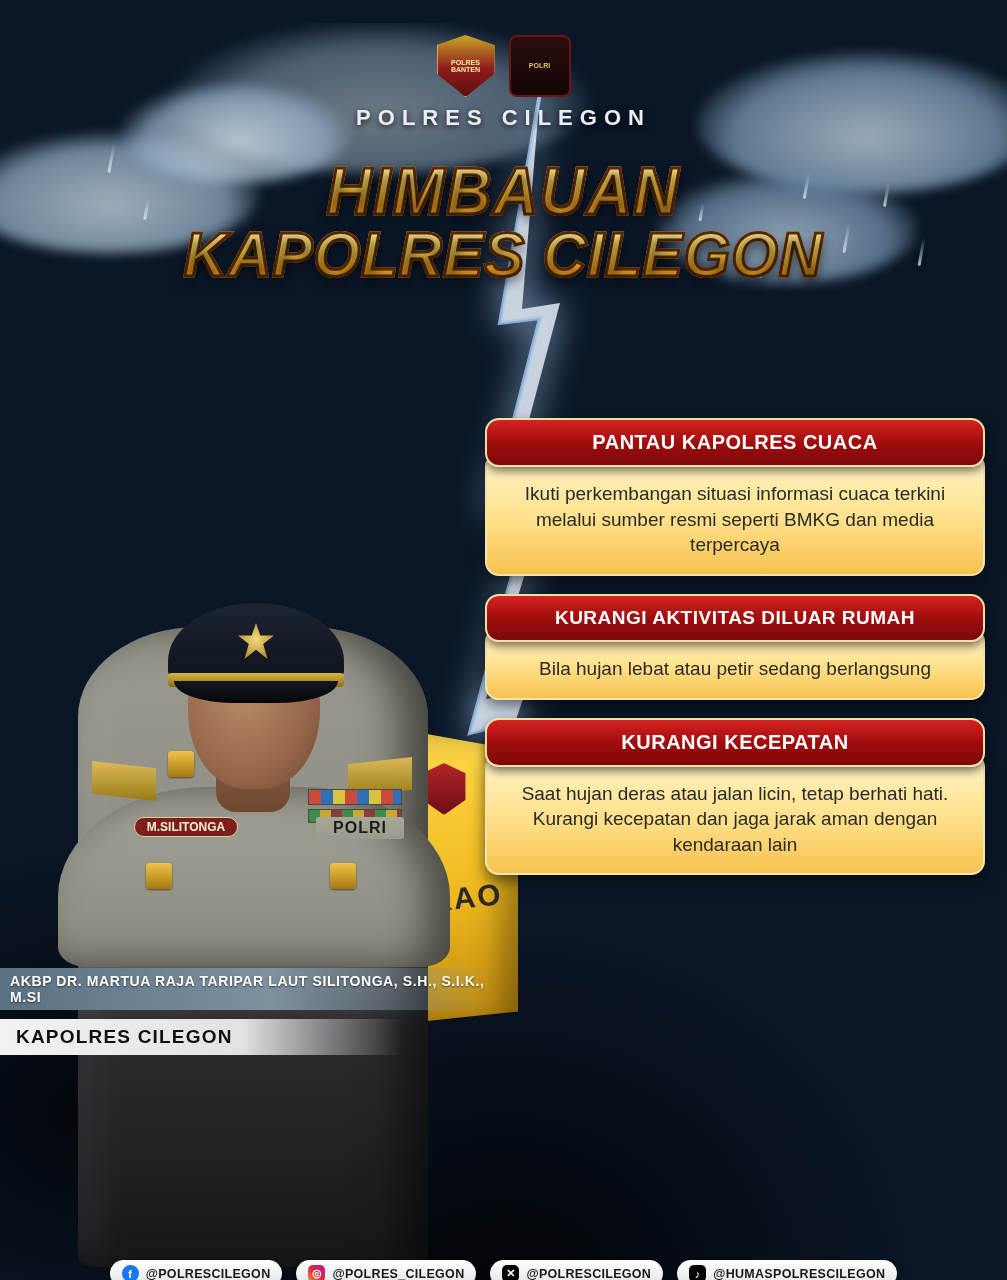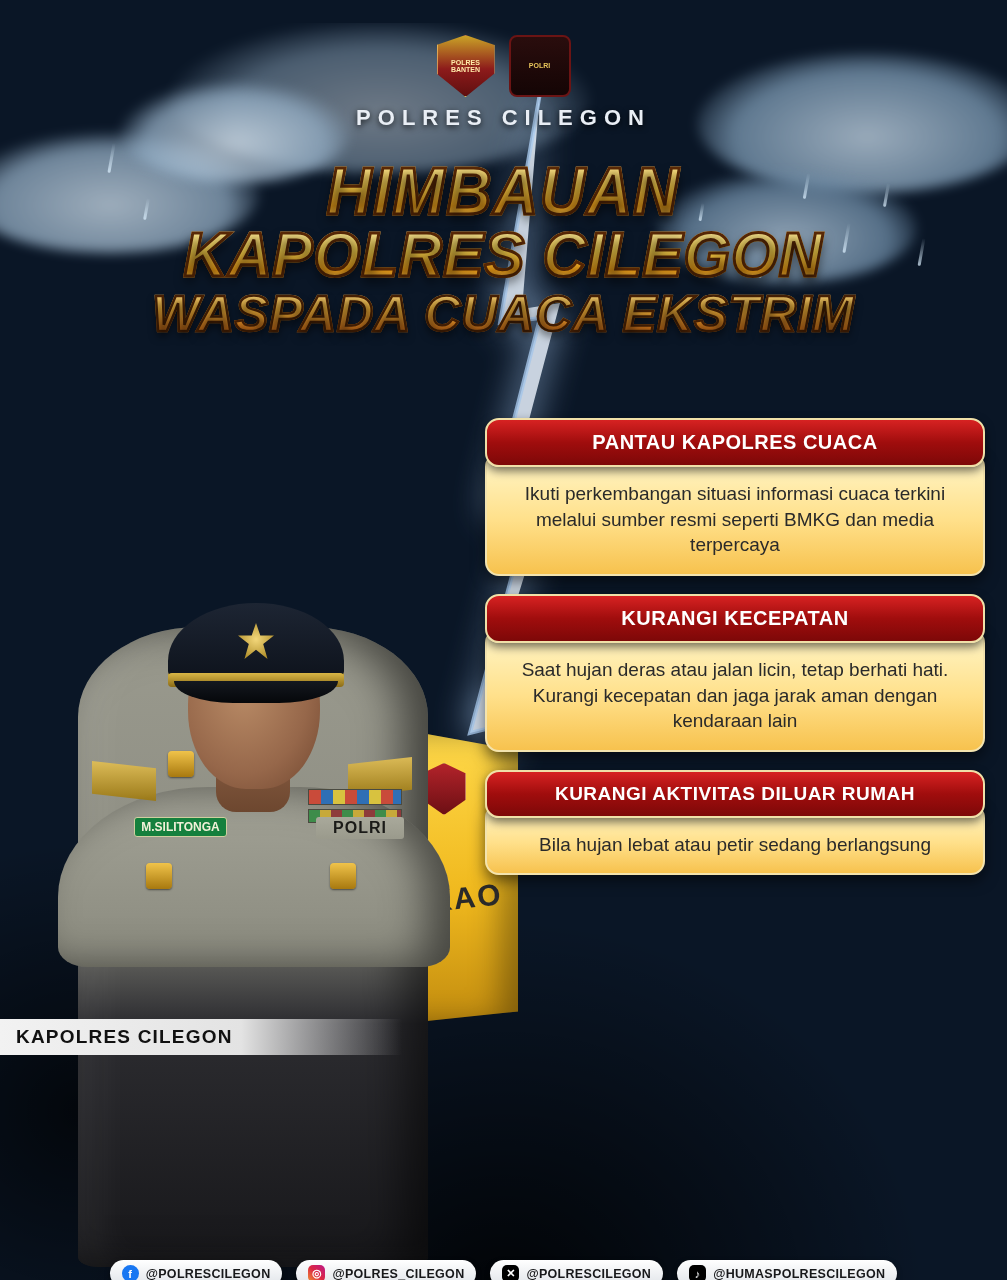--- a/index.html
+++ b/index.html
@@ -127,22 +127,22 @@
     background: linear-gradient(180deg,#1d2533 0%, #0e131c 100%);
     border-radius: 88px 88px 12px 12px / 58px 58px 8px 8px;
     box-shadow: 0 3px 0 #b8962f; }
   .cap-band { position:absolute; left: 150px; bottom: 580px; width: 176px; height: 14px;
     background: linear-gradient(180deg,#d8b646,#8c6c16); border-radius: 4px; }
   .cap-visor { position:absolute; left: 156px; bottom: 564px; width: 164px; height: 22px;
     background: linear-gradient(180deg,#14181f,#05070a); border-radius: 0 0 70px 70px / 0 0 26px 26px; }
   .cap-emblem { position:absolute; left: 220px; bottom: 608px; width: 36px; height: 36px;
     background: radial-gradient(circle at 50% 45%, #f3d77a, #9d7a14);
     clip-path: polygon(50% 0%, 62% 35%, 100% 35%, 70% 58%, 82% 100%, 50% 74%, 18% 100%, 30% 58%, 0% 35%, 38% 35%);}
-  .nametag { position:absolute; left: 116px; bottom: 430px; width: 93px; height: 20px;
-    background:#15803d; border:1px solid #cfcfa0; border-radius:3px;
+  .nametag { position:absolute; left: 116px; bottom: 430px; width: 104px; height: 20px;
+    background:#7f1d1d; border:1px solid #cfcfa0; border-radius:10px;
     color:#f1f1d8; font-size:12px; font-weight:bold; display:flex; align-items:center; justify-content:center;}
   .polri-tag { position:absolute; left: 298px; bottom: 428px; width: 88px; height: 22px;
     color:#1b1b18; font-size:16px; font-weight:bold; letter-spacing:1px; display:flex; align-items:center; justify-content:center;
     background: linear-gradient(180deg,#a9a99b,#9a9a8c); border-radius:3px;}
   .medal { position:absolute; width: 26px; height: 26px; border-radius: 4px;
     background: linear-gradient(180deg,#f0c34a,#a8790f); box-shadow: 0 1px 2px rgba(0,0,0,.5); }
   .ribbon-row { position:absolute; left: 290px; bottom: 462px; width: 94px; height: 16px;
     background: repeating-linear-gradient(90deg,#c94b3a 0 12px,#2f6fb5 12px 24px,#d8c23f 24px 36px);
     border:1px solid #4a4a40; }
   .ribbon-row2 { position:absolute; left: 290px; bottom: 444px; width: 94px; height: 14px;
@@ -250,21 +250,20 @@
       <div class="badge-dark">
         <span>POLRI</span>
       </div>
     </div>
     <div class="org-name">POLRES CILEGON</div>
   </div>
 
   <div class="titles">
     <div class="title-1">HIMBAUAN</div>
     <div class="title-2">KAPOLRES CILEGON</div>
-    <div class="title-3">WASPADA CUACA EKSTRIM</div>
   </div>
 
   <div class="officer">
     <div class="flag-cone"></div>
     <div class="flag-badge"></div>
     <div class="flag-text">KAO</div>
     <div class="body-shape"></div>
     <div class="shoulders"></div>
     <div class="neck"></div>
     <div class="head"></div>
@@ -276,40 +275,43 @@
     <div class="rank-r"></div>
     <div class="ribbon-row"></div>
     <div class="ribbon-row2"></div>
     <div class="medal" style="left:128px;bottom:378px;"></div>
     <div class="medal" style="left:312px;bottom:378px;"></div>
     <div class="medal" style="left:150px;bottom:490px;"></div>
     <div class="nametag">M.SILITONGA</div>
     <div class="polri-tag">POLRI</div>
   </div>
 
+  <div class="name-bar">
+    <span>AKBP DR. MARTUA RAJA TARIPAR LAUT SILITONGA, S.H., S.I.K., M.SI</span>
+  </div>
   <div class="role-bar">
     <span>KAPOLRES CILEGON</span>
   </div>
 
   <div class="cards">
 
     <div class="card c1">
       <div class="card-head">PANTAU KAPOLRES CUACA</div>
       <div class="card-body">Ikuti perkembangan situasi informasi cuaca terkini melalui sumber resmi seperti BMKG dan media terpercaya</div>
     </div>
 
 
+    <div class="card c4">
+      <div class="card-head">KURANGI AKTIVITAS DILUAR RUMAH</div>
+      <div class="card-body">Bila hujan lebat atau petir sedang berlangsung</div>
+    </div>
+
     <div class="card c3">
       <div class="card-head">KURANGI KECEPATAN</div>
       <div class="card-body">Saat hujan deras atau jalan licin, tetap berhati hati. Kurangi kecepatan dan jaga jarak aman dengan kendaraan lain</div>
-    </div>
-
-    <div class="card c4">
-      <div class="card-head">KURANGI AKTIVITAS DILUAR RUMAH</div>
-      <div class="card-body">Bila hujan lebat atau petir sedang berlangsung</div>
     </div>
 
   </div>
 
   <div class="footer">
     <div class="social">
       <span class="sicon fb">f</span>
       <span>@POLRESCILEGON</span>
     </div>
     <div class="social">

